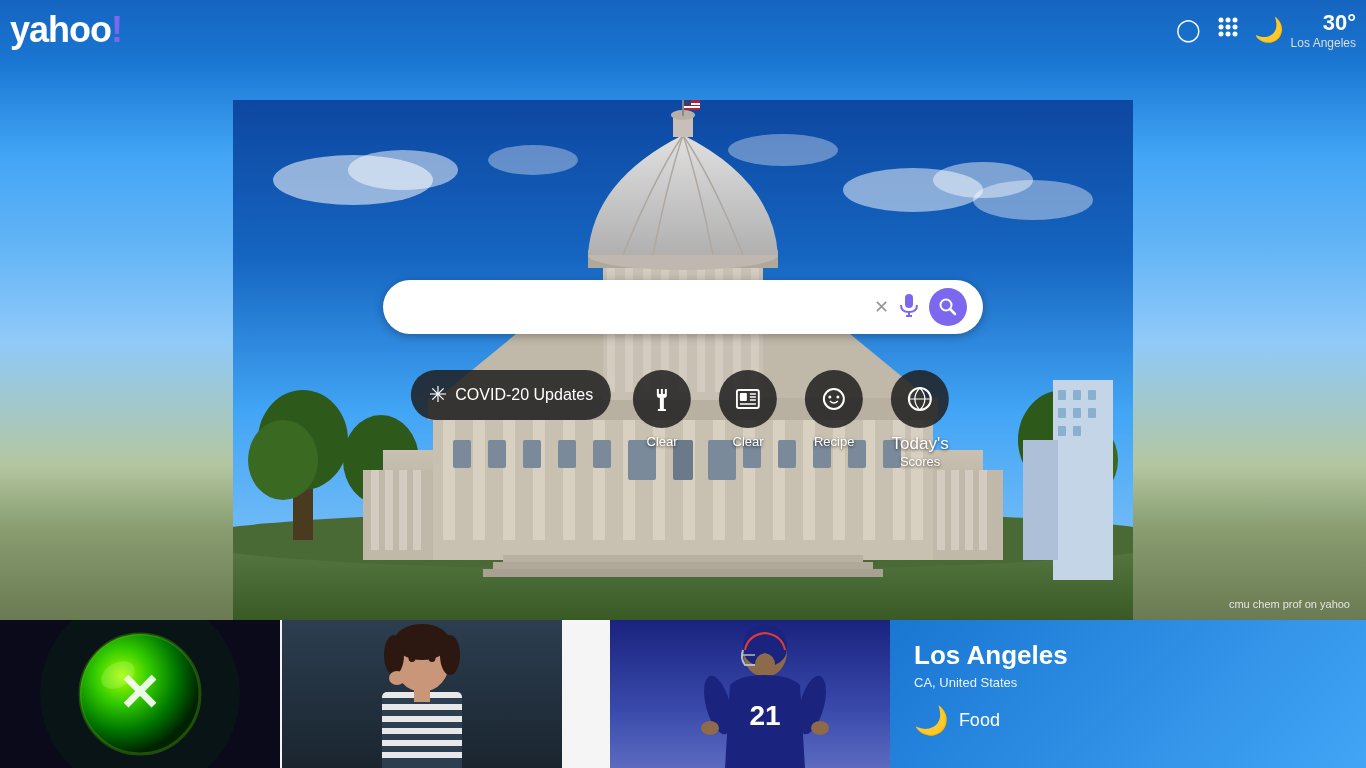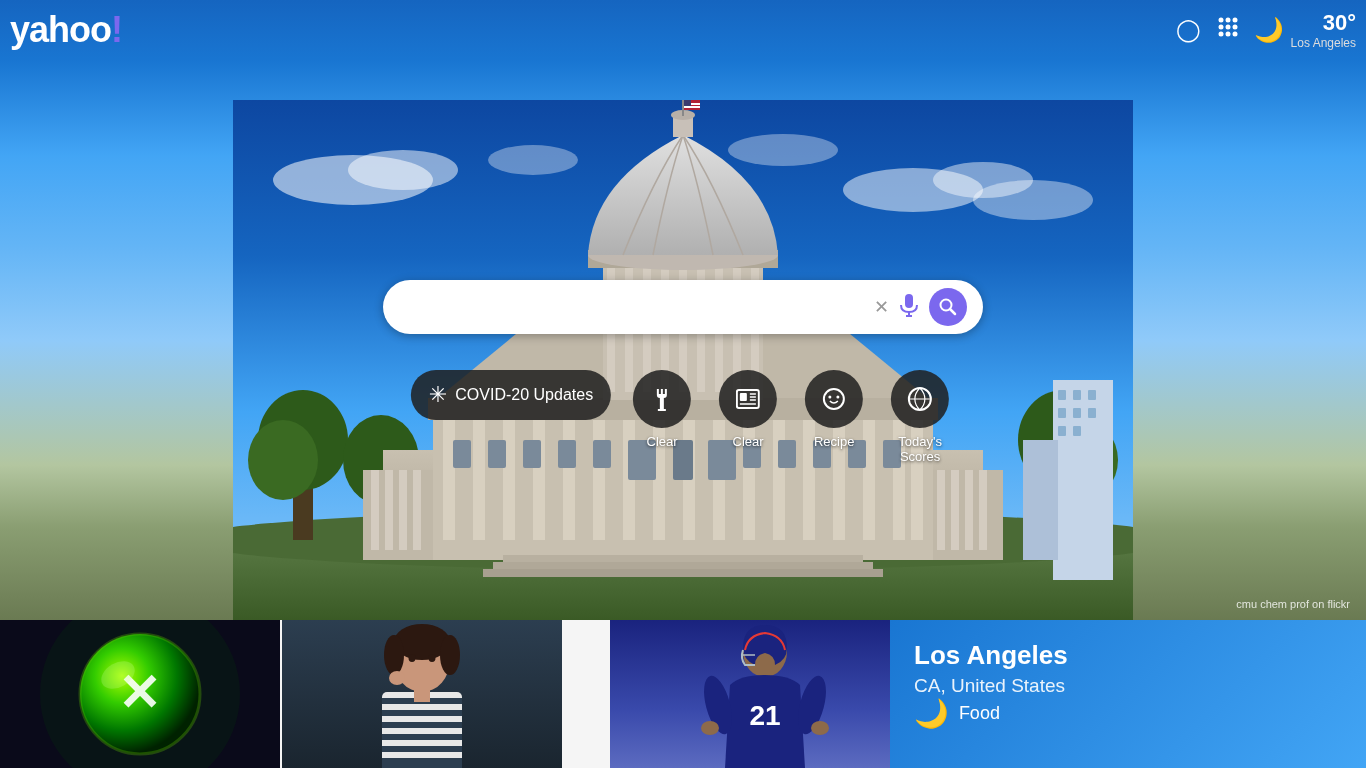--- a/index.html
+++ b/index.html
@@ -215,22 +215,23 @@
       background: linear-gradient(135deg, #1976d2, #42a5f5);
       padding: 20px 24px;
       color: white;
     }
     #weather-card-city {
       font-size: 26px;
       font-weight: bold;
       margin-bottom: 4px;
     }
     #weather-card-region {
-      font-size: 19px;
+      font-size: 13px;
       opacity: 0.9;
+      margin-bottom: 14px;
     }
     #weather-card-condition {
       display: flex;
       align-items: center;
       gap: 10px;
       font-size: 18px;
     }
     #weather-card-moon { font-size: 28px; }
 
     
@@ -494,27 +495,27 @@
     <div class="quick-link">
       <div class="quick-link-icon">
         <svg width="26" height="26" viewBox="0 0 26 26" fill="none">
           <circle cx="13" cy="13" r="11" stroke="white" stroke-width="2"></circle>
           <path d="M13 2 Q18 7 18 13 Q18 19 13 24" stroke="white" stroke-width="1.2" fill="none"></path>
           <path d="M13 2 Q8 7 8 13 Q8 19 13 24" stroke="white" stroke-width="1.2" fill="none"></path>
           <line x1="2" y1="13" x2="24" y2="13" stroke="white" stroke-width="1.2"></line>
         </svg>
       </div>
       <div style="text-align:center;">
-        <span class="quick-link-label" style="display:block;font-size:13px;color:white;text-shadow:0 1px 3px rgba(0,0,0,0.7);">Today's</span>
+        <span class="quick-link-label" style="display:block;font-size:17px;color:white;text-shadow:0 1px 3px rgba(0,0,0,0.7);">Today's</span>
         <span class="quick-link-label" style="display:block;font-size:13px;color:white;text-shadow:0 1px 3px rgba(0,0,0,0.7);">Scores</span>
       </div>
     </div>
   </div>
 
-  <div id="photo-credit">cmu chem prof on flickr</div>
+  <div id="photo-credit">cmu chem prof on yahoo</div>
 </div>
 
 <div id="bottom-section">
 
   <div class="news-card news-card-1">
     <svg width="280" height="148" viewBox="0 0 280 148" xmlns="http://www.w3.org/2000/svg">
       <defs>
         <radialGradient id="xboxOrb" cx="35%" cy="35%" r="65%">
           <stop offset="0%" stop-color="#aaff00"></stop>
           <stop offset="35%" stop-color="#33cc00"></stop>

